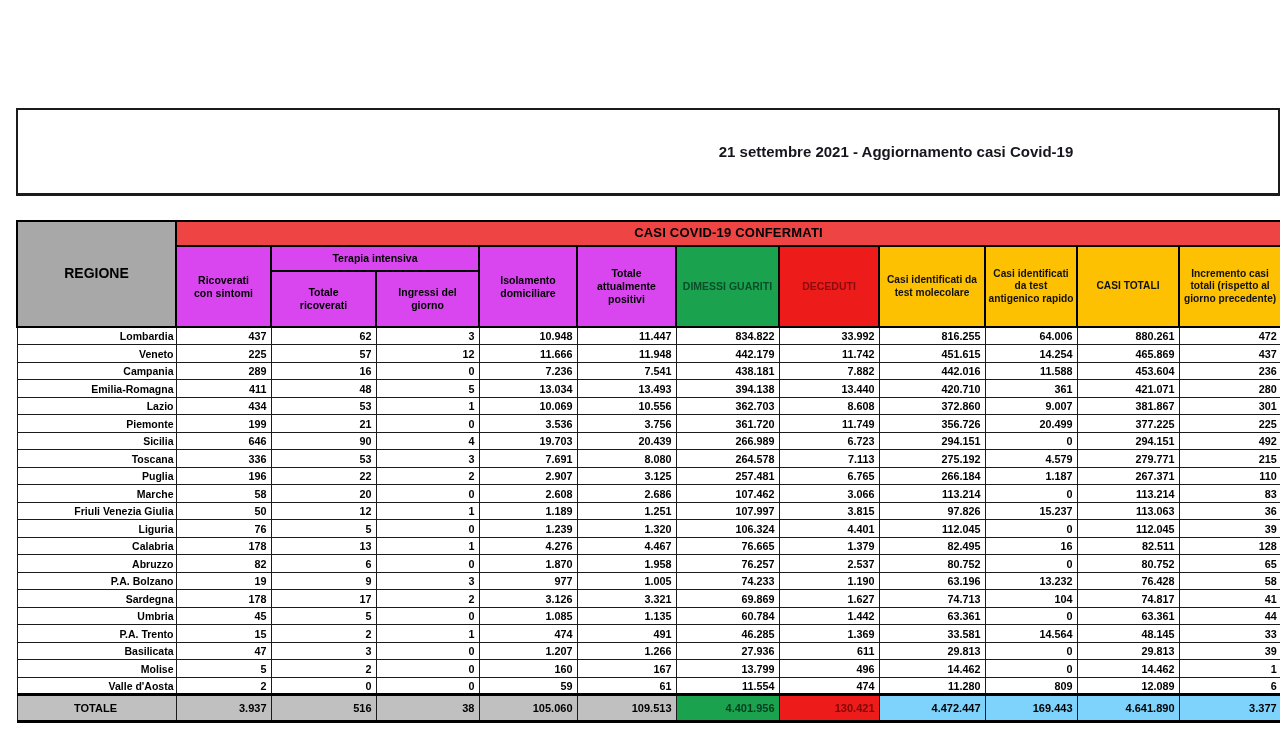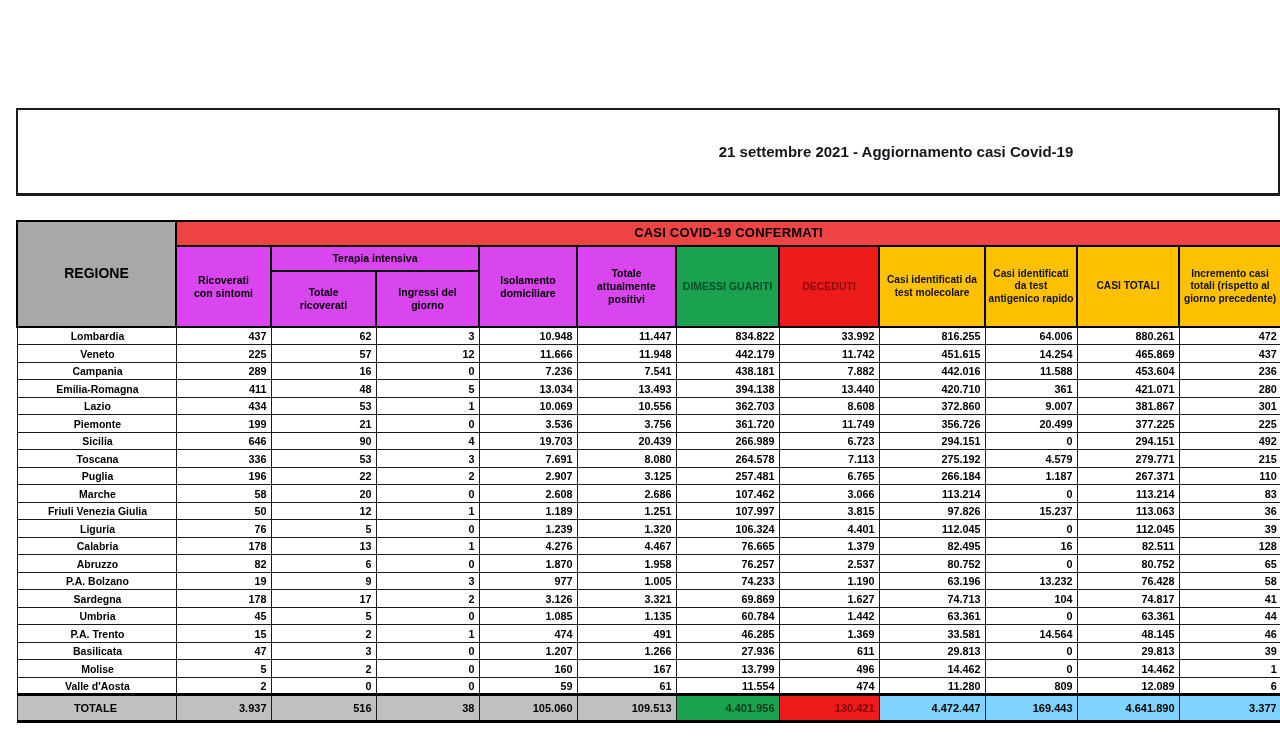--- a/index.html
+++ b/index.html
@@ -27,21 +27,21 @@
   .h-regione  { background:#a8a8a8; font-size:14px; }
   .h-sub      { background:#d946ef; font-size:10.5px; padding:14px; }
   .h-terapia  { background:#d946ef; font-size:10.5px; height:25px; }
   .h-green    { background:#1aa24f; color:#0a4d28; font-size:10.5px; }
   .h-red      { background:#ee1b1b; color:#8a0b0b; font-size:10.5px; }
   .h-yellow   { background:#fdc101; color:#111; font-size:10.2px; padding:2px; }
 
   tbody tr { height:17.5px; }
   tbody td { font-size:10.8px; font-weight:700; color:#000; background:#fff;
              text-align:right; padding:0 4px 0 2px; white-space:nowrap; }
-  tbody td.region { text-align:center; padding:0 2px 0 4px; font-size:10.5px; }
+  tbody td.region { text-align:right; padding:0 2px 0 4px; font-size:10.5px; }
 
   tr.totale { height:27px; }
   tr.totale td { border-top:3px solid #000; border-bottom:3px solid #000;
                  font-size:11px; background:#c0c0c0;margin-left:7px; }
   tr.totale td.lbl { text-align:center; font-size:11px; }
   tr.totale td.c-green  { background:#1aa24f; color:#073c1f; }
   tr.totale td.c-red    { background:#ee1b1b; color:#7c0808; }
   tr.totale td.c-yellow { background:#7dd3fc; }
 </style>
 </head>
@@ -337,21 +337,21 @@
             <td class="">15</td>
             <td class="">2</td>
             <td class="">1</td>
             <td class="">474</td>
             <td class="">491</td>
             <td class="">46.285</td>
             <td class="">1.369</td>
             <td class="">33.581</td>
             <td class="">14.564</td>
             <td class="">48.145</td>
-            <td class="">46</td>
+            <td class="">33</td>
           </tr>
           <tr>
             <td class="region">Basilicata</td>
             <td class="">47</td>
             <td class="">3</td>
             <td class="">0</td>
             <td class="">1.207</td>
             <td class="">1.266</td>
             <td class="">27.936</td>
             <td class="">611</td>

